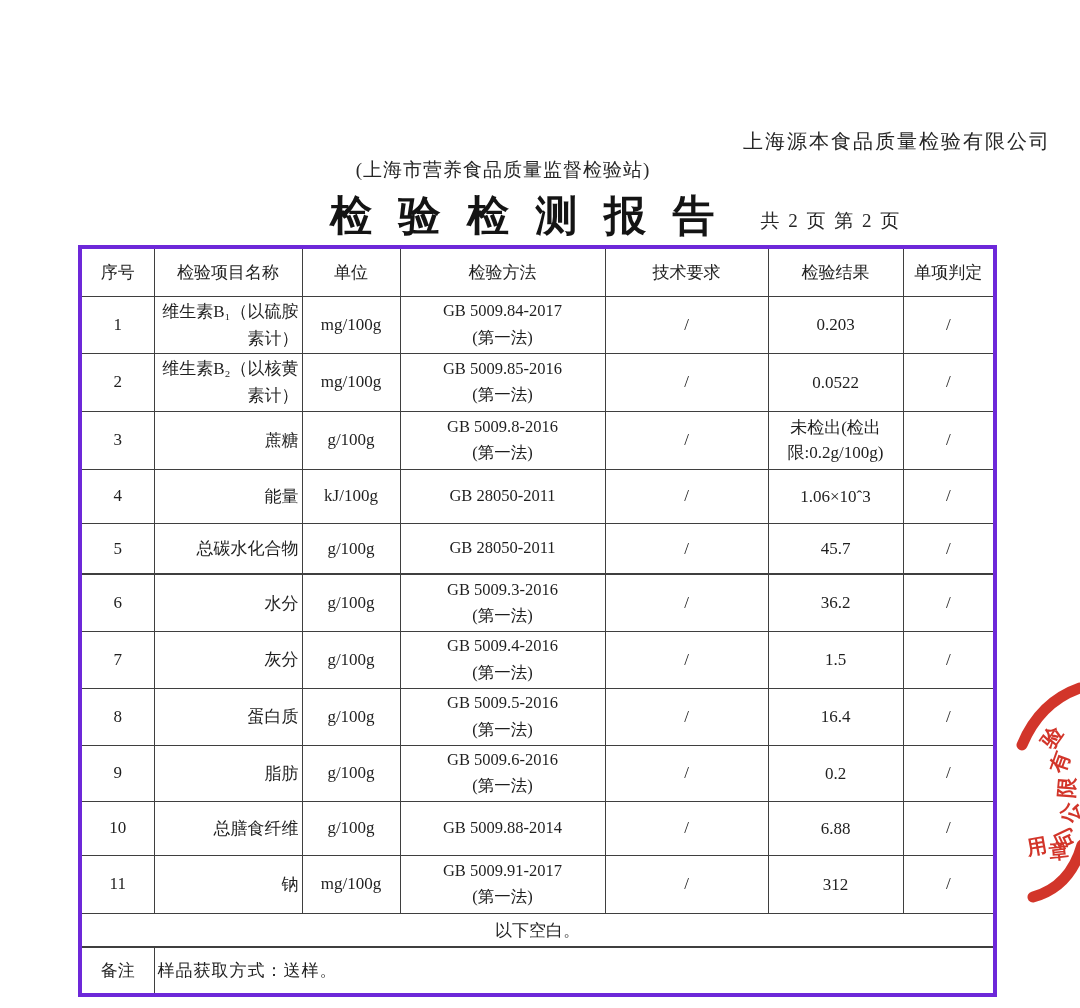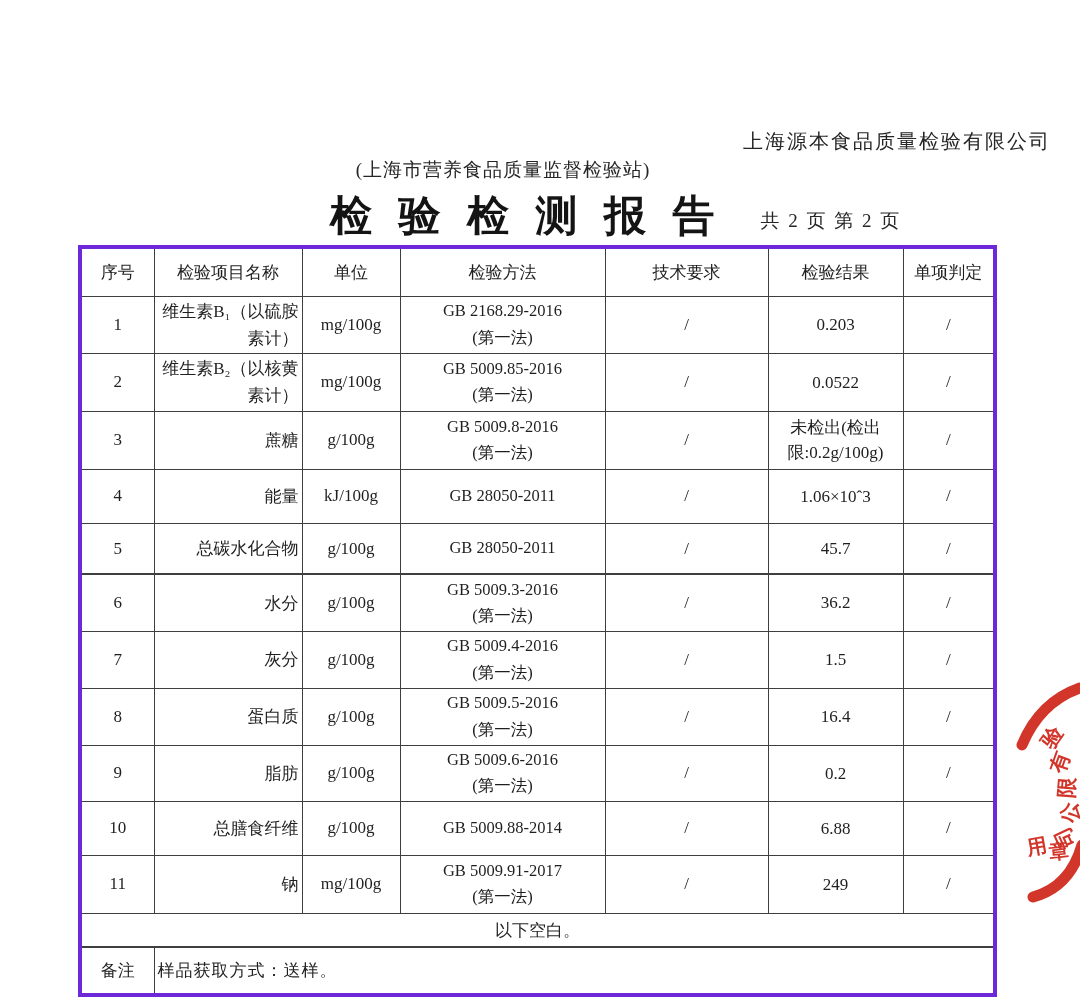--- a/index.html
+++ b/index.html
@@ -108,21 +108,21 @@
       <th class="c-center">检验方法</th>
       <th class="c-center">技术要求</th>
       <th class="c-center">检验结果</th>
       <th class="c-center">单项判定</th>
     </tr>
 
     <tr style="height:57px">
       <td class="c-center">1</td>
       <td class="c-name">维生素B₁（以硫胺素计）</td>
       <td class="c-center">mg/100g</td>
-      <td class="c-method">GB 2168.29-2016
+      <td class="c-method">GB 5009.84-2017
 (第一法)</td>
       <td class="c-center">/</td>
       <td class="c-result">0.203</td>
       <td class="c-center">/</td>
     </tr>
 
     <tr style="height:58px">
       <td class="c-center">2</td>
       <td class="c-name">维生素B₂（以核黄素计）</td>
       <td class="c-center">mg/100g</td>
@@ -218,21 +218,21 @@
       <td class="c-center">/</td>
     </tr>
 
     <tr style="height:58px">
       <td class="c-center">11</td>
       <td class="c-name">钠</td>
       <td class="c-center">mg/100g</td>
       <td class="c-method">GB 5009.91-2017
 (第一法)</td>
       <td class="c-center">/</td>
-      <td class="c-result">249</td>
+      <td class="c-result">312</td>
       <td class="c-center">/</td>
     </tr>
 
     <tr style="height:34px">
       <td class="c-blank" colspan="7">以下空白。</td>
     </tr>
 
     <tr style="height:48px" class="thick-top">
       <td class="c-center">备注</td>
       <td class="c-remark-text" colspan="6">样品获取方式：送样。</td>

